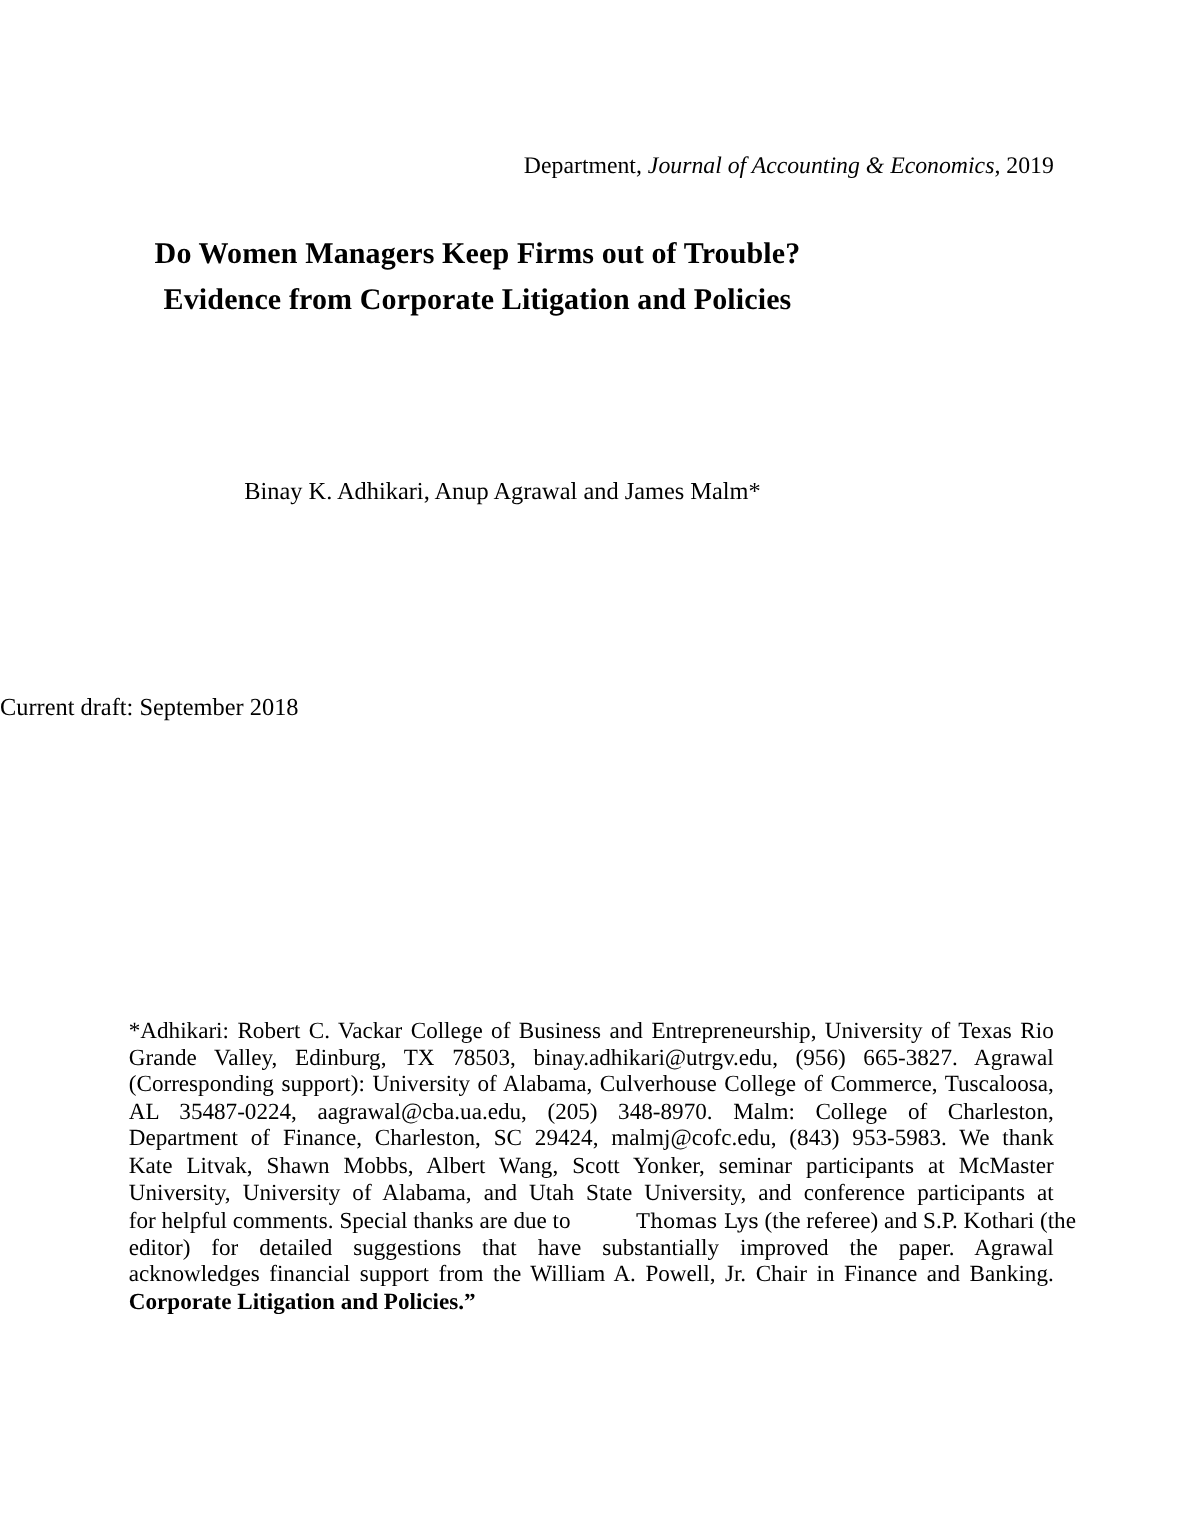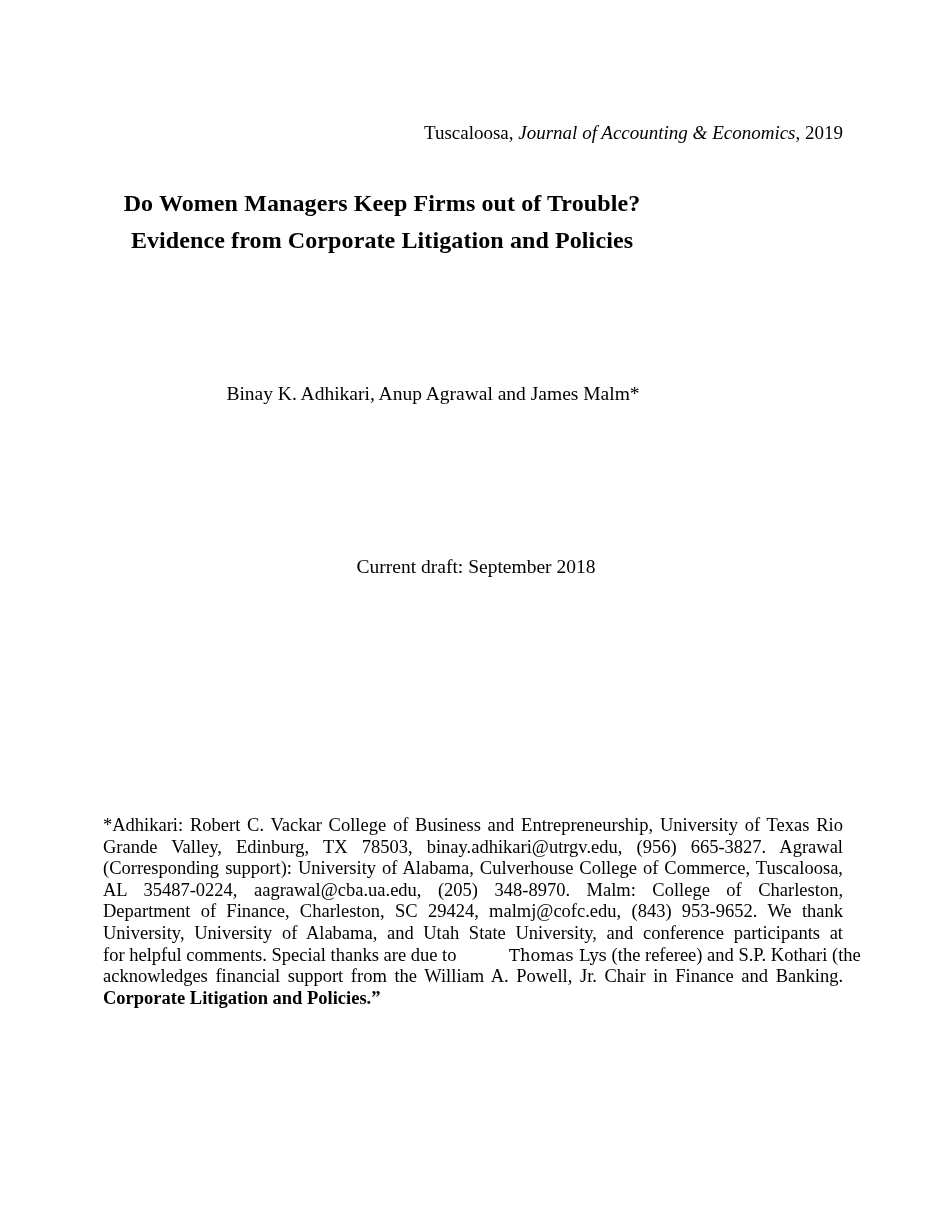--- a/index.html
+++ b/index.html
@@ -43,28 +43,27 @@
   .title-line {
     display: block;
   }
   .authors {
     position: absolute;
     top: 383px;
     left: 0;
     width: 804px;
     text-align: center;
     font-size: 19.5px;
-    padding-left: 31px;
   }
   .draft-date {
     position: absolute;
     top: 556px;
     left: 0;
     width: 952px;
-    text-align: center;
+    text-align: left;
     font-size: 19.5px;
   }
   .footnote {
     position: absolute;
     top: 815px;
     left: 103px;
     width: 740px;
     font-size: 18.5px;
     line-height: 21.6px;
   }
@@ -82,37 +81,39 @@
     font-size: 16.3px;
     margin-left: 48px;
   }
 </style>
 </head>
 <body>
 
 <div class="page">
 
   <div class="forthcoming">
-    <span>Tuscaloosa, </span><span class="journal">Journal of Accounting &amp; Economics</span><span>, 2019</span>
+    <span>Department, </span><span class="journal">Journal of Accounting &amp; Economics</span><span>, 2019</span>
   </div>
 
   <h1 class="title-block" style="margin:0;">
     <span class="title-line">Do Women Managers Keep Firms out of Trouble?</span>
     <span class="title-line">Evidence from Corporate Litigation and Policies</span>
   </h1>
 
   <div class="authors">Binay K. Adhikari, Anup Agrawal and James Malm*</div>
 
   <div class="draft-date">Current draft: September 2018</div>
 
   <div class="footnote">
       <div class="fn-line">*Adhikari: Robert C. Vackar College of Business and Entrepreneurship, University of Texas Rio</div>
       <div class="fn-line">Grande Valley, Edinburg, TX 78503, binay.adhikari@utrgv.edu, (956) 665-3827. Agrawal</div>
       <div class="fn-line">(Corresponding support): University of Alabama, Culverhouse College of Commerce, Tuscaloosa,</div>
       <div class="fn-line">AL 35487-0224, aagrawal@cba.ua.edu, (205) 348-8970. Malm: College of Charleston,</div>
-      <div class="fn-line">Department of Finance, Charleston, SC 29424, malmj@cofc.edu, (843) 953-9652. We thank</div>
+      <div class="fn-line">Department of Finance, Charleston, SC 29424, malmj@cofc.edu, (843) 953-5983. We thank</div>
+      <div class="fn-line">Kate Litvak, Shawn Mobbs, Albert Wang, Scott Yonker, seminar participants at McMaster</div>
       <div class="fn-line">University, University of Alabama, and Utah State University, and conference participants at</div>
       <div class="fn-line">for helpful comments. Special thanks are due to <span class="alt-font">Thomas Lys</span> (the referee) and S.P. Kothari (the</div>
+      <div class="fn-line">editor) for detailed suggestions that have substantially improved the paper. Agrawal</div>
       <div class="fn-line">acknowledges financial support from the William A. Powell, Jr. Chair in Finance and Banking.</div>
       <div class="fn-line">Corporate Litigation and Policies.”</div>
     </div>
 
 </div>
 
 </body></html>

